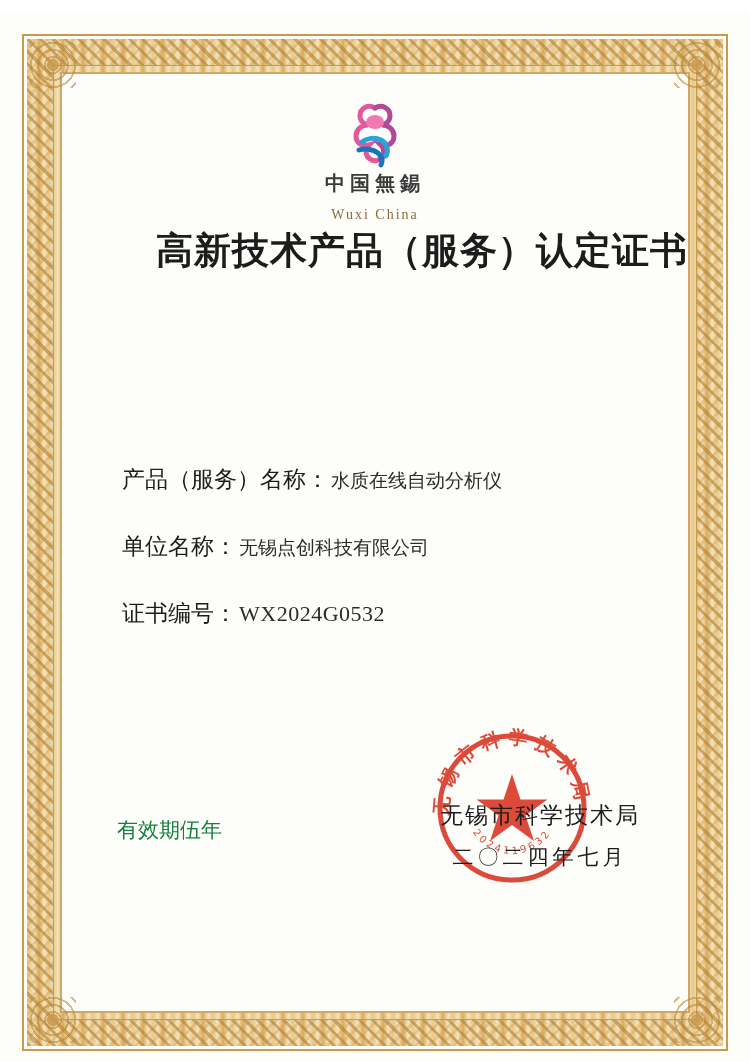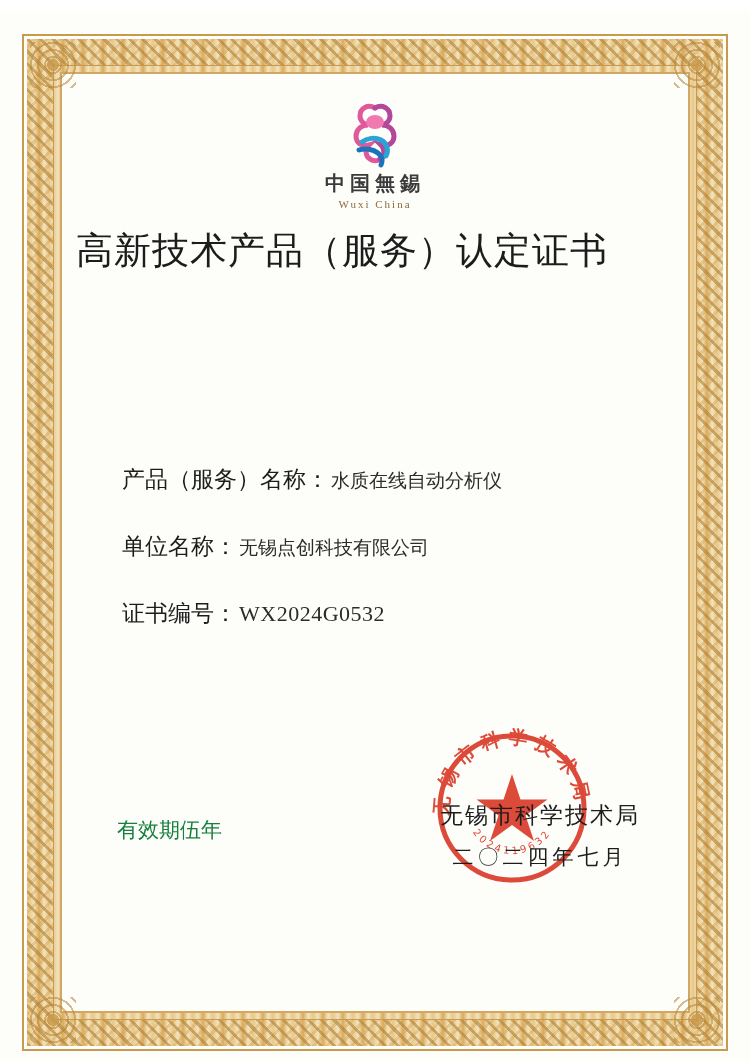--- a/index.html
+++ b/index.html
@@ -109,34 +109,34 @@
   }
   .logo-text-cn {
     margin-top: 2px;
     font-family: "Liberation Serif", serif;
     font-size: 20px;
     letter-spacing: 5px;
     color: #3a3a3a;
     font-weight: 600;
   }
   .logo-text-en {
-    margin-top: 1px;
-    font-family: "Liberation Serif", serif;
-    font-size: 11px;
+    margin-top: 10px;
+    font-family: "Liberation Serif", serif;
+    font-size: 14px;
     letter-spacing: 2px;
     color: #8d6a3a;
   }
 
   .title {
     position: absolute;
     left: 0; right: 0;
     top: 152px;
-    text-align: left;
-    font-family: "DejaVu Sans", sans-serif;
-    font-weight: normal;
+    text-align: right;
+    font-family: "DejaVu Sans", sans-serif;
+    font-weight: bold;
     font-size: 37px;
     letter-spacing: 1px;
     color: #1c1c1c;
     white-space: nowrap;
     padding-left: 14px;
   }
 
   .fields {
     position: absolute;
     left: 40px;

